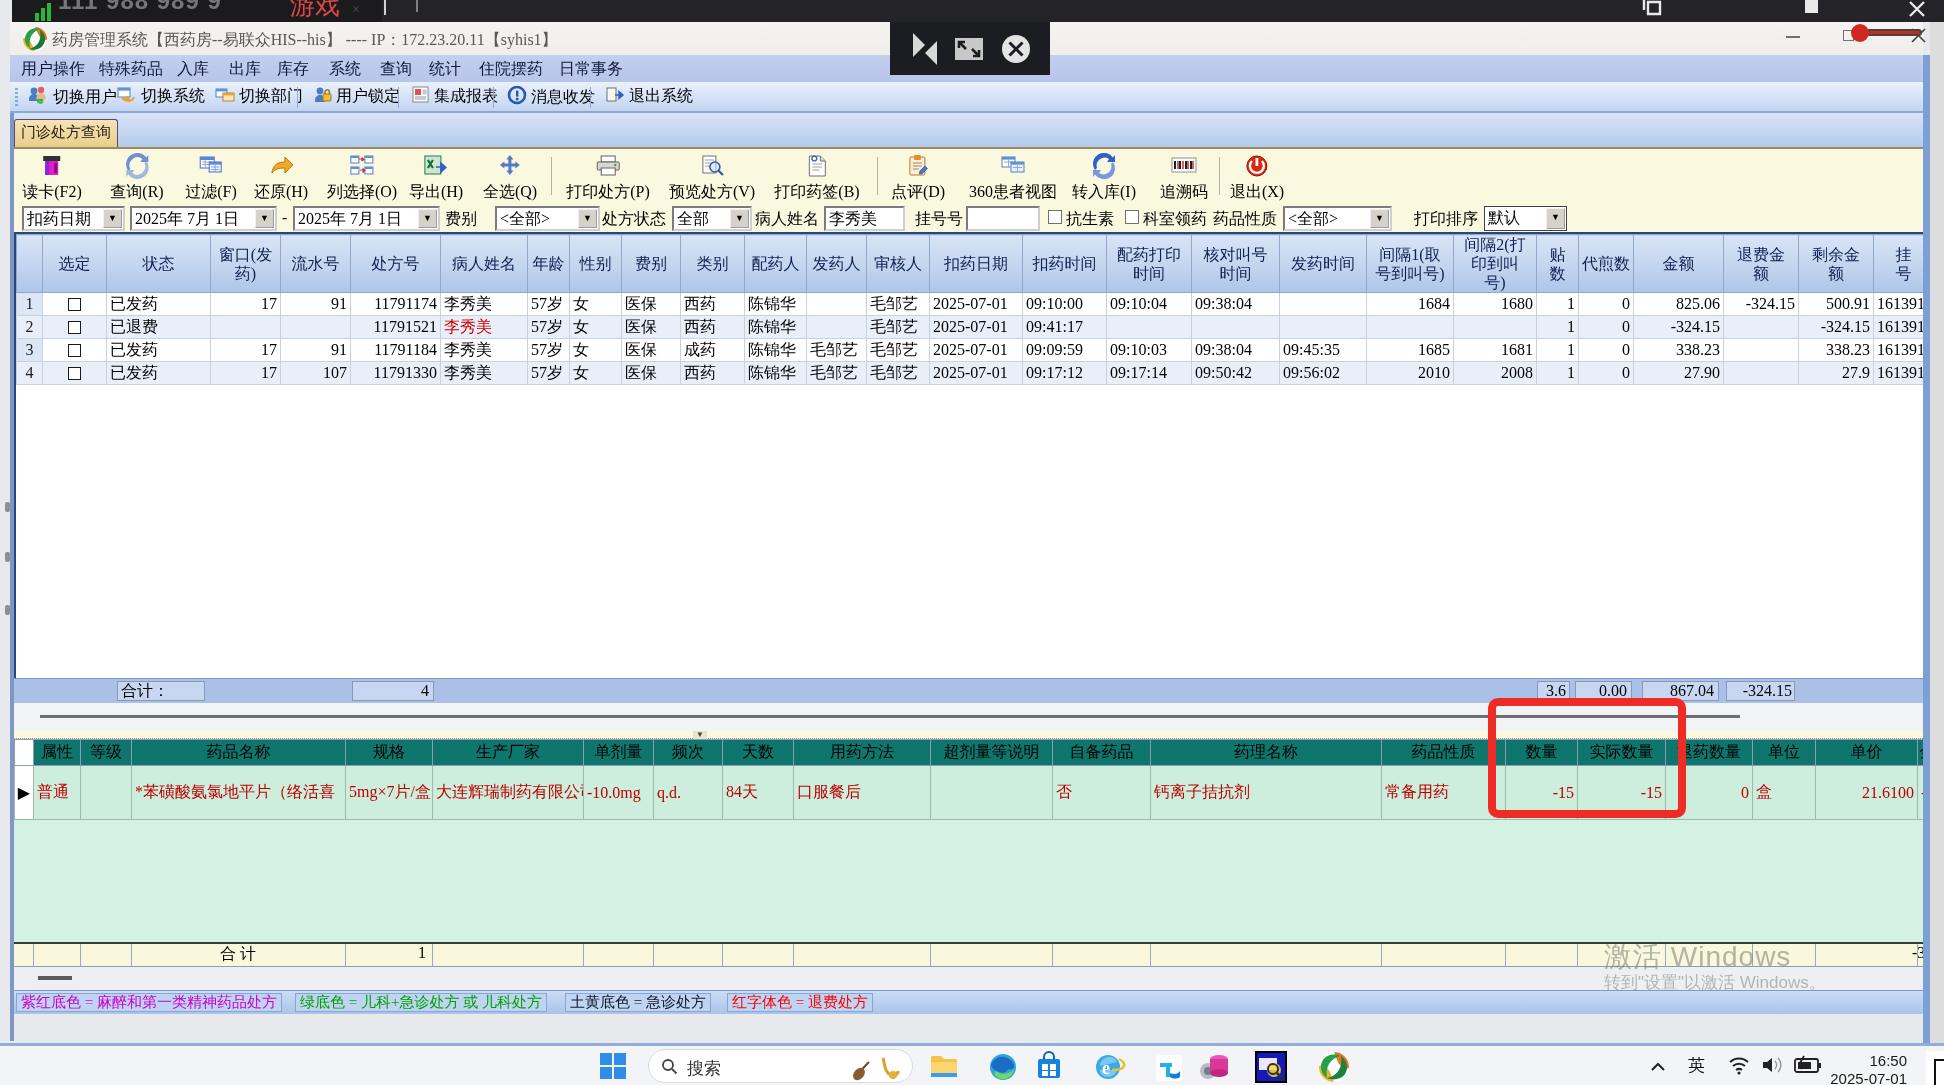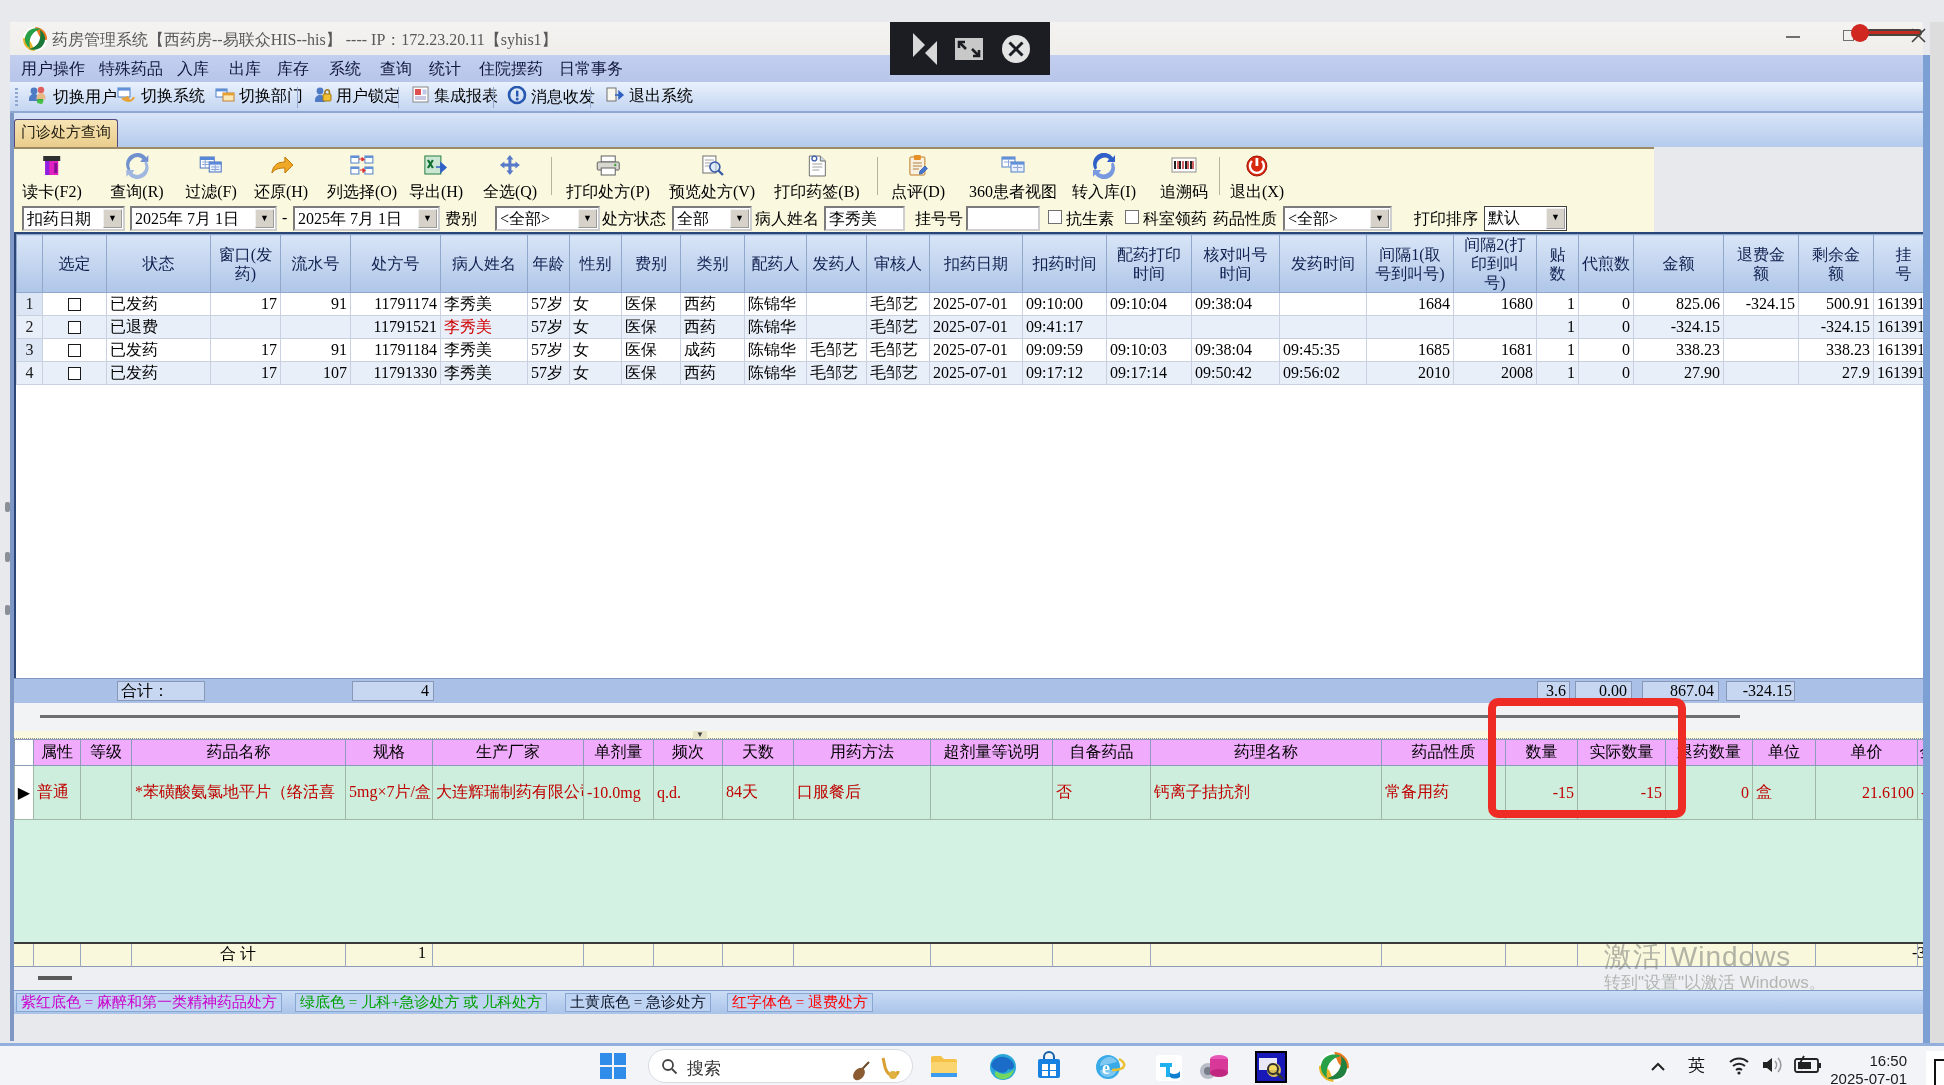--- a/index.html
+++ b/index.html
@@ -14,21 +14,21 @@
 
 #menubar{left:10px;top:55px;width:1913px;height:27px;background:linear-gradient(#C3CFEF,#B7C5EA);color:#101840;font-size:16px}
 #menubar span{position:absolute;top:4px}
 
 #toolbar{left:10px;top:82px;width:1913px;height:31px;background:linear-gradient(#E9F1FD,#C3D5F1);border-bottom:2px solid #8EA8D2}
 .tbitem{position:absolute;top:4px;height:24px;font-size:16px;color:#000;white-space:nowrap}
 
 #tabstrip{left:10px;top:113px;width:1913px;height:34px;background:linear-gradient(#D8E4F8,#B4CBEC)}
 #tab1{position:absolute;left:4px;top:6px;width:104px;height:28px;background:linear-gradient(#F6E4B4,#EACD8C);border:1px solid #544A7E;border-bottom:none;border-radius:3px 3px 0 0;font-size:15px;color:#201c10;text-align:center;line-height:24px}
 
-#creampanel{left:14px;top:147px;width:1640px;height:85px;background:#FAF9DF;border-top:2px solid #9C8A64}
+#creampanel{left:14px;top:147px;width:1916px;height:85px;background:#FAF9DF;border-top:2px solid #9C8A64}
 .icitem{position:absolute;top:4px;text-align:center;font-size:16px;color:#000;white-space:nowrap}
 .icitem .ic{display:block;height:28px;position:relative}
 .icitem .lb{display:block;margin-top:1px}
 .icsep{position:absolute;top:8px;width:1px;height:38px;background:#b9b39a}
 .flabel{position:absolute;top:60px;font-size:16px;color:#000;white-space:nowrap}
 .combo{position:absolute;top:57px;height:25px;background:#fff;border:2px inset #cfcfcf;font-size:16px}
 .combo .tx{position:absolute;left:3px;top:1px;white-space:nowrap}
 .combo .btn{position:absolute;right:1px;top:1px;width:19px;bottom:1px;background:#D6D2CA;border:1px outset #f0f0f0;font-size:9px;color:#000;text-align:center;line-height:17px}
 .cbx{position:absolute;top:61px;width:14px;height:14px;background:#fff;border:1px solid #707070}
 
@@ -43,21 +43,21 @@
 .gcb{display:inline-block;width:13px;height:13px;border:1.5px solid #1a1a1a;background:#fff;vertical-align:-2px}
 
 #sumband{left:14px;top:678px;width:1911px;height:25px;background:#ABC0E7;border-top:1px solid #8095C0}
 .sumbox{position:absolute;top:2px;height:20px;background:#C7D7F2;border:1px solid #8898B8;font-size:16px;line-height:18px}
 
 #hscroll1{left:14px;top:703px;width:1911px;height:28px;background:#F2F3F5}
 #hthumb{position:absolute;left:26px;top:12px;width:1700px;height:3px;background:#6E6E6E}
 
 #botpanel{left:14px;top:731px;width:1911px;height:236px;background:#D4F2E4}
 #t2{width:1911px;font-size:16px}
-#t2 th{background:#f0abfc;color:#000;font-weight:normal;border:1px solid #8C9CB8;padding:0;height:26px;font-size:16px}
+#t2 th{background:#0f766e;color:#000;font-weight:normal;border:1px solid #8C9CB8;padding:0;height:26px;font-size:16px}
 #t2 td{border:1px solid #9FB8A8;padding:16px 3px;height:23px;white-space:nowrap;overflow:hidden;color:#C00000;background:#CDEEDC}
 #sumrow2{position:absolute;left:0;top:211px;width:1911px;height:25px;background:#FAF8DC;border-top:2px solid #3a3a3a;border-bottom:1px solid #8C9CB8;font-size:16px}
 
 #strip3{left:14px;top:967px;width:1911px;height:23px;background:#EDEFF2}
 
 #legend{left:10px;top:990px;width:1913px;height:24px;background:linear-gradient(#CBDDF6,#A9C3E9);border-top:1px solid #7E9CC8}
 .lseg{position:absolute;top:2px;height:19px;border:1px solid #88A6D2;background:#BED4F2;font-size:15px;line-height:17px;padding:0 4px;white-space:nowrap}
 
 #statusbar{left:10px;top:1014px;width:1913px;height:27px;background:#C6D5EE;font-size:15px}
 .sseg{position:absolute;top:2px;height:22px;border:1px solid #93A9CC;border-right-color:#fff;border-bottom-color:#fff;background:#C9D8F0;line-height:20px;padding:0 4px;white-space:nowrap;overflow:hidden;color:#000}
@@ -70,20 +70,41 @@
 .wm2{left:1604px;top:971px;font-family:"Liberation Sans",sans-serif;font-size:17px;color:rgba(128,134,126,.55);z-index:5}
 </style></head>
 <body>
 <div id="root">
   <div class="abs" style="left:10px;top:113px;width:4px;height:928px;background:#7E97C4;z-index:3"></div>
   <div class="abs" style="left:5px;top:502px;width:5px;height:10px;background:#8A8F98;border-radius:2px;z-index:3"></div>
   <div class="abs" style="left:5px;top:552px;width:5px;height:10px;background:#8A8F98;border-radius:2px;z-index:3"></div>
   <div class="abs" style="left:5px;top:605px;width:5px;height:10px;background:#8A8F98;border-radius:2px;z-index:3"></div>
   <div class="abs" style="left:1923px;top:55px;width:7px;height:988px;background:#7C9FD4;z-index:3"></div>
   <div class="abs" style="left:1930px;top:22px;width:14px;height:1021px;background:#DDDDDD;z-index:3"></div>
+  <div class="abs" id="blackbar">
+      <div class="seg2"></div>
+    <svg width="18" height="18" style="position:absolute;left:22px;top:3px" viewBox="0 0 18 18">
+        <rect x="1" y="10" width="4" height="8" fill="#28B838"></rect>
+        <rect x="7" y="5" width="4" height="13" fill="#28B838"></rect>
+        <rect x="13" y="0" width="4" height="18" fill="#28B838"></rect>
+      </svg>
+    <div style="position:absolute;left:46px;top:-13px;font-family:'Liberation Sans',sans-serif;font-weight:bold;font-size:24px;color:#77777b;letter-spacing:1px">111 988 989 9</div>
+    <div style="position:absolute;left:278px;top:-11px;font-size:25px;color:#E04848;height:33px">游戏</div>
+    <div style="position:absolute;left:340px;top:2px;font-size:14px;color:#555">×</div>
+    <div style="position:absolute;left:372px;top:0;width:2px;height:15px;background:#D0D0D0"></div>
+    <div style="position:absolute;left:404px;top:0;width:2px;height:12px;background:#808080"></div>
+    <svg width="20" height="20" style="position:absolute;left:1630px;top:-4px" viewBox="0 0 20 20">
+        <path d="M6 6h12v12H6z" fill="none" stroke="#E8E8E8" stroke-width="2.4"></path>
+        <path d="M2 14V2h12" fill="none" stroke="#E8E8E8" stroke-width="2.4"></path>
+      </svg>
+    <div style="position:absolute;left:1793px;top:-3px;width:13px;height:16px;background:#E8E8E8"></div>
+    <svg width="18" height="18" style="position:absolute;left:1896px;top:0px" viewBox="0 0 18 18">
+        <path d="M2 2l14 14M16 2L2 16" stroke="#E8E8E8" stroke-width="2.4"></path>
+      </svg>
+  </div>
   <div class="abs" id="titlebar">
       <div id="titletext">药房管理系统【西药房--易联众HIS--his】 ---- IP：172.23.20.11【syhis1】</div>
     <svg width="26" height="26" style="position:absolute;left:12px;top:4px" viewBox="0 0 26 26">
         <circle cx="13" cy="13" r="12" fill="#fff"></circle>
         <path d="M13 1a12 12 0 0 1 12 12c0 2-4 1-7-2-2-3-4-8-5-10z" fill="#E87820"></path>
         <path d="M13 25A12 12 0 0 1 1 13c0-2 4-1 7 2 2 3 4 8 5 10z" fill="#E8B428"></path>
         <path d="M19 3C11 5 6 11 8 22c-5-3-7-10-3-15 2-4 9-6 14-4z" fill="#28A048"></path>
         <path d="M7 23c8-2 13-8 11-19 5 3 7 10 3 15-2 4-9 6-14 4z" fill="#1A7838"></path>
       </svg>
     <div style="position:absolute;left:1776px;top:14px;width:14px;height:2px;background:#707070"></div>

